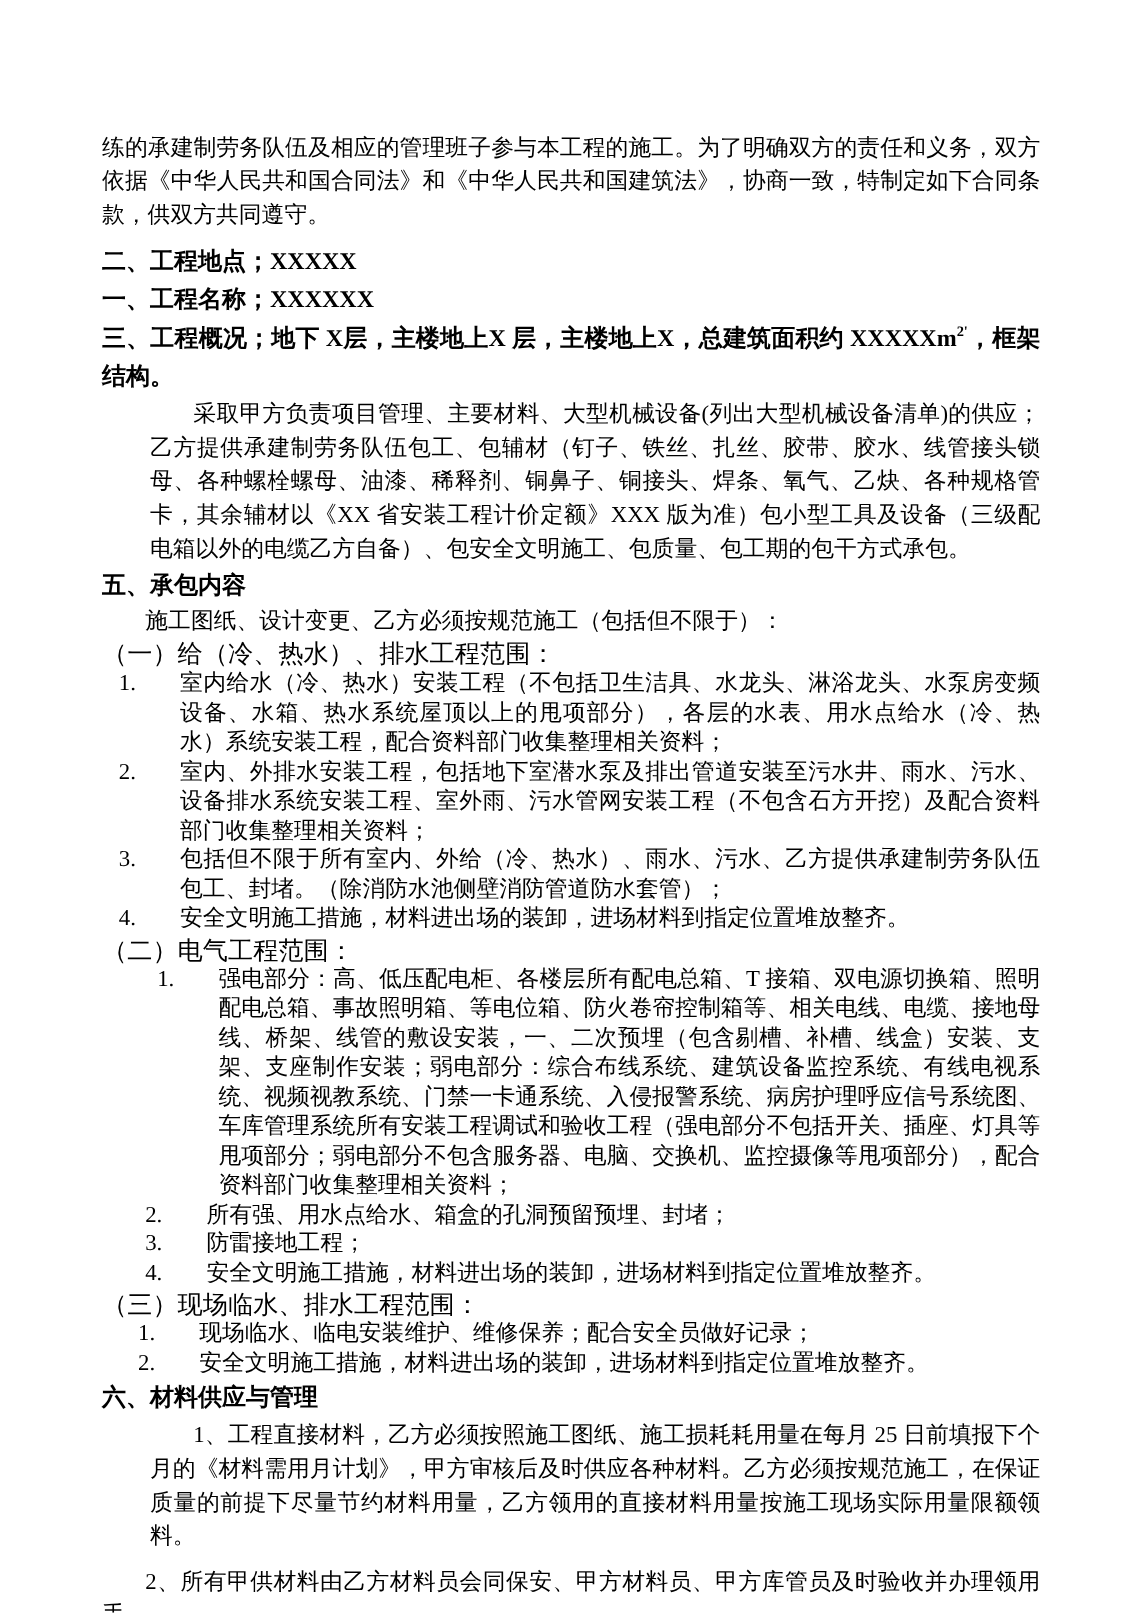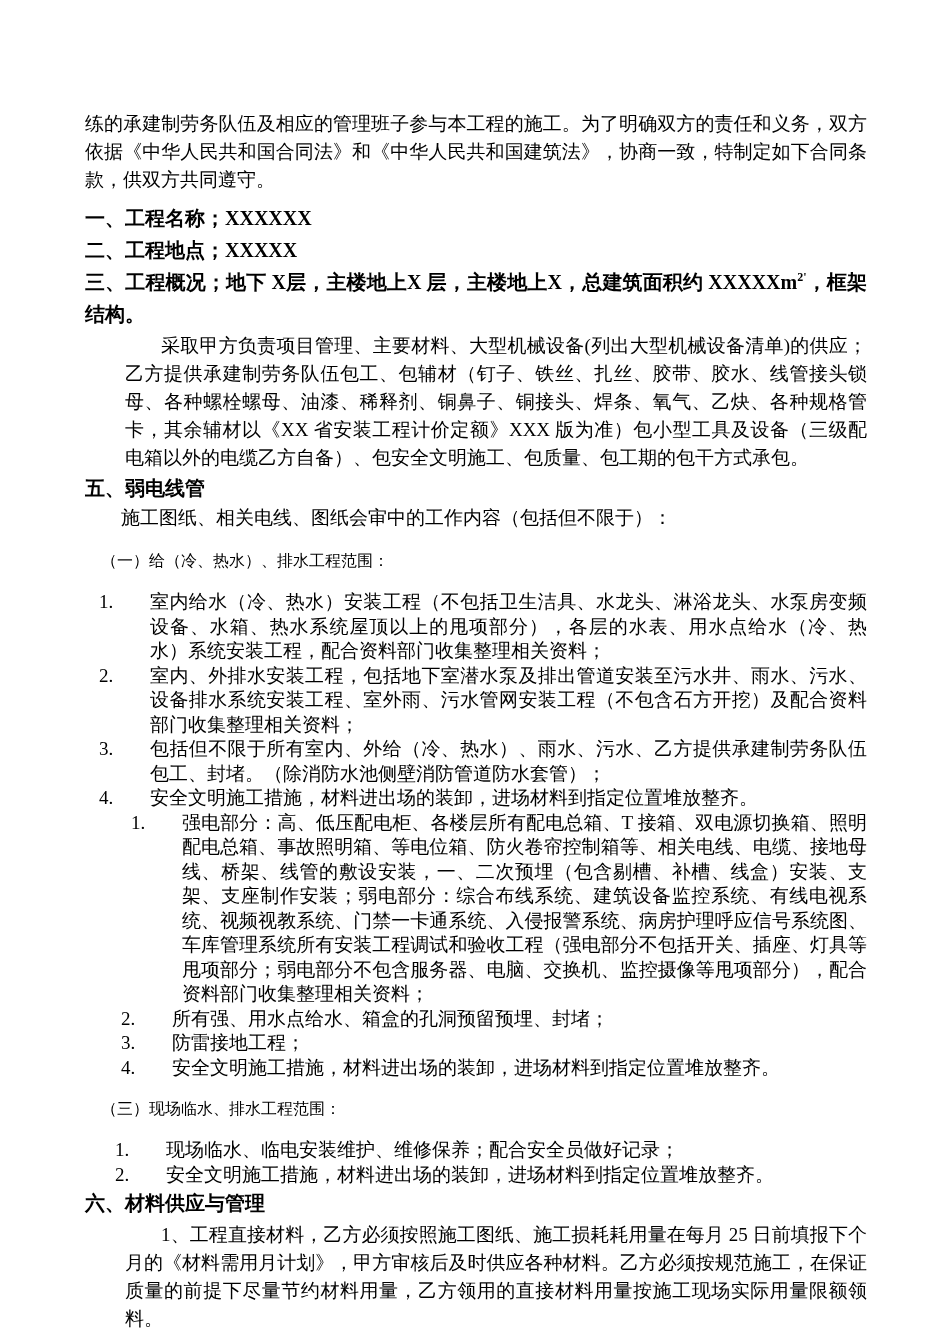--- a/index.html
+++ b/index.html
@@ -34,23 +34,23 @@
   .h1 {
     font-size: 20px;
     font-weight: bold;
     line-height: 32px;
     text-align: justify;
     margin: 0;
   }
   .intro { margin-bottom: 8px; }
   .after-h { margin-top: 2px; margin-left: 40px; }
   .sub {
-    font-size: 16px;
+    font-size: 21px;
     line-height: 26px;
-    margin: 16px;
+    margin: 0;
   }
   .li {
     display: flex;
     font-size: 19px;
     line-height: 24.5px;
   }
   .li .num {
     flex: 0 0 auto;
     width: 26px;
     text-align: left;
@@ -72,51 +72,52 @@
   .mat-p2 { margin-top: 10px; }
 </style>
 </head>
 <body>
 
 <div class="page">
   <div class="content">
 
     <p class="para intro">练的承建制劳务队伍及相应的管理班子参与本工程的施工。为了明确双方的责任和义务，双方依据《中华人民共和国合同法》和《中华人民共和国建筑法》，协商一致，特制定如下合同条款，供双方共同遵守。</p>
 
+    <p class="h1">二、工程地点；XXXXX</p>
     <p class="h1">一、工程名称；XXXXXX</p>
-    <p class="h1">二、工程地点；XXXXX</p>
 
     <p class="h1"><span>三、工程概况；地下 X层，主楼地上X 层，主楼地上X，总建筑面积约 XXXXXm</span><sup class="sq">2'</sup><span>，框架结构。</span></p>
 
 
     <p class="para indent after-h">采取甲方负责项目管理、主要材料、大型机械设备(列出大型机械设备清单)的供应；乙方提供承建制劳务队伍包工、包辅材（钉子、铁丝、扎丝、胶带、胶水、线管接头锁母、各种螺栓螺母、油漆、稀释剂、铜鼻子、铜接头、焊条、氧气、乙炔、各种规格管卡，其余辅材以《XX 省安装工程计价定额》XXX 版为准）包小型工具及设备（三级配电箱以外的电缆乙方自备）、包安全文明施工、包质量、包工期的包干方式承包。</p>
 
-    <p class="h1">五、弱电线管</p>
+    <p class="h1">五、承包内容</p>
 
-    <p class="para indent">施工图纸、相关电线、图纸会审中的工作内容（包括但不限于）：</p>
+    <p class="para indent">施工图纸、设计变更、乙方必须按规范施工（包括但不限于）：</p>
 
     <p class="sub">（一）给（冷、热水）、排水工程范围：</p>
 
     <div class="li li-a">
       <span class="num">1.</span>
       <div class="txt">室内给水（冷、热水）安装工程（不包括卫生洁具、水龙头、淋浴龙头、水泵房变频设备、水箱、热水系统屋顶以上的甩项部分），各层的水表、用水点给水（冷、热水）系统安装工程，配合资料部门收集整理相关资料；</div>
     </div>
     <div class="li li-a">
       <span class="num">2.</span>
       <div class="txt">室内、外排水安装工程，包括地下室潜水泵及排出管道安装至污水井、雨水、污水、设备排水系统安装工程、室外雨、污水管网安装工程（不包含石方开挖）及配合资料部门收集整理相关资料；</div>
     </div>
     <div class="li li-a">
       <span class="num">3.</span>
       <div class="txt">包括但不限于所有室内、外给（冷、热水）、雨水、污水、乙方提供承建制劳务队伍包工、封堵。（除消防水池侧壁消防管道防水套管）；</div>
     </div>
     <div class="li li-a">
       <span class="num">4.</span>
       <div class="txt">安全文明施工措施，材料进出场的装卸，进场材料到指定位置堆放整齐。</div>
     </div>
 
+    <p class="sub">（二）电气工程范围：</p>
 
     <div class="li li-b1">
       <span class="num">1.</span>
       <div class="txt">强电部分：高、低压配电柜、各楼层所有配电总箱、T 接箱、双电源切换箱、照明配电总箱、事故照明箱、等电位箱、防火卷帘控制箱等、相关电线、电缆、接地母线、桥架、线管的敷设安装，一、二次预埋（包含剔槽、补槽、线盒）安装、支架、支座制作安装；弱电部分：综合布线系统、建筑设备监控系统、有线电视系统、视频视教系统、门禁一卡通系统、入侵报警系统、病房护理呼应信号系统图、车库管理系统所有安装工程调试和验收工程（强电部分不包括开关、插座、灯具等甩项部分；弱电部分不包含服务器、电脑、交换机、监控摄像等甩项部分），配合资料部门收集整理相关资料；</div>
     </div>
     <div class="li li-b">
       <span class="num">2.</span>
       <div class="txt">所有强、用水点给水、箱盒的孔洞预留预埋、封堵；</div>
     </div>
     <div class="li li-b">

